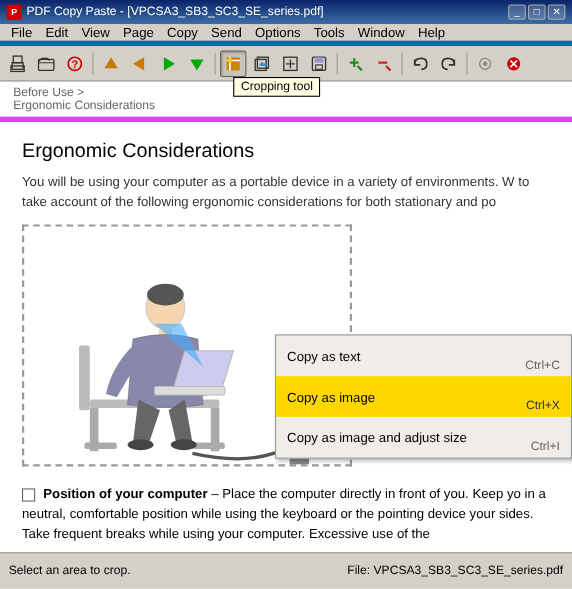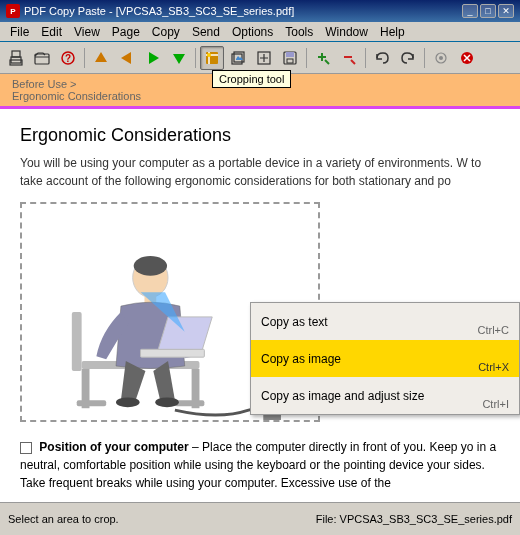--- a/index.html
+++ b/index.html
@@ -16,21 +16,21 @@
       height: 22px;
     }
     .title-bar-left { display: flex; align-items: center; gap: 4px; font-size: 11px; }
     .title-bar-icon { width: 14px; height: 14px; background: #cc0000; border-radius: 2px; display: flex; align-items: center; justify-content: center; color: white; font-size: 8px; font-weight: bold; }
     .title-bar-controls { display: flex; gap: 2px; }
     .title-btn { width: 16px; height: 14px; border: 1px solid #aaa; border-radius: 2px; cursor: pointer; font-size: 9px; display: flex; align-items: center; justify-content: center; color: white; background: rgba(255,255,255,0.2); }
 
     
     .menu-bar {
       background: #d4d0c8;
-      border-bottom: 1px solid #0369a1;
+      border-bottom: 5px solid #0369a1;
       padding: 2px 4px;
       display: flex;
       align-items: center;
       height: 20px;
     }
     .menu-item {
       padding: 1px 6px;
       cursor: pointer;
       font-size: 12px;
       color: #000;
@@ -68,25 +68,25 @@
       border: 1px solid #000;
       padding: 2px 6px;
       font-size: 11px;
       z-index: 100;
       white-space: nowrap;
       margin-left: 32px;
     }
 
     
     .breadcrumb {
-      background: #fdba74;
+      background: #ffffff;
       padding: 4px 12px;
       font-size: 11px;
       color: #666;
-      border-bottom: 3px solid #d946ef;
+      border-bottom: 5px solid #d946ef;
     }
 
     
     .main-content {
       background: white;
       margin: 0;
       padding: 16px 20px;
       overflow: hidden;
       height: 418px;
       position: relative;

